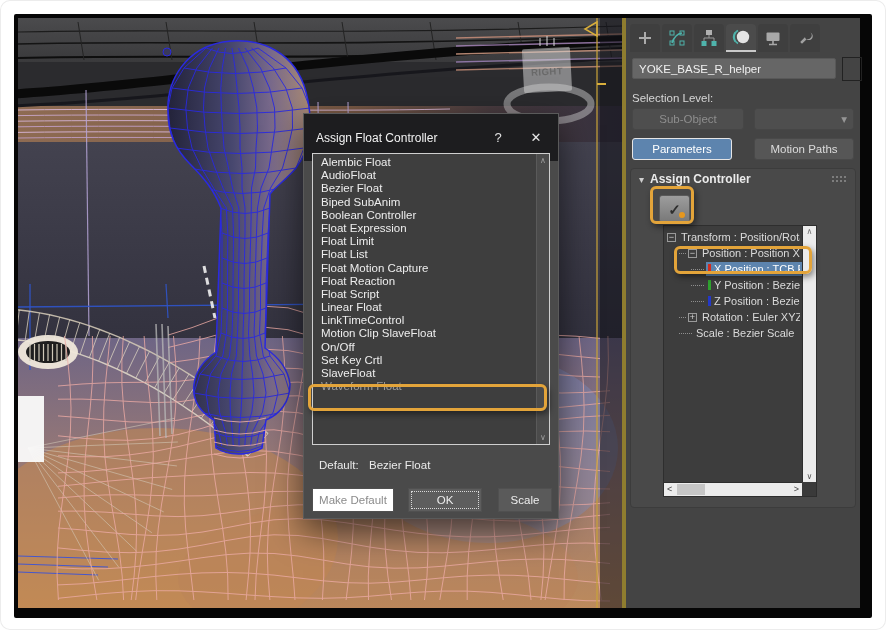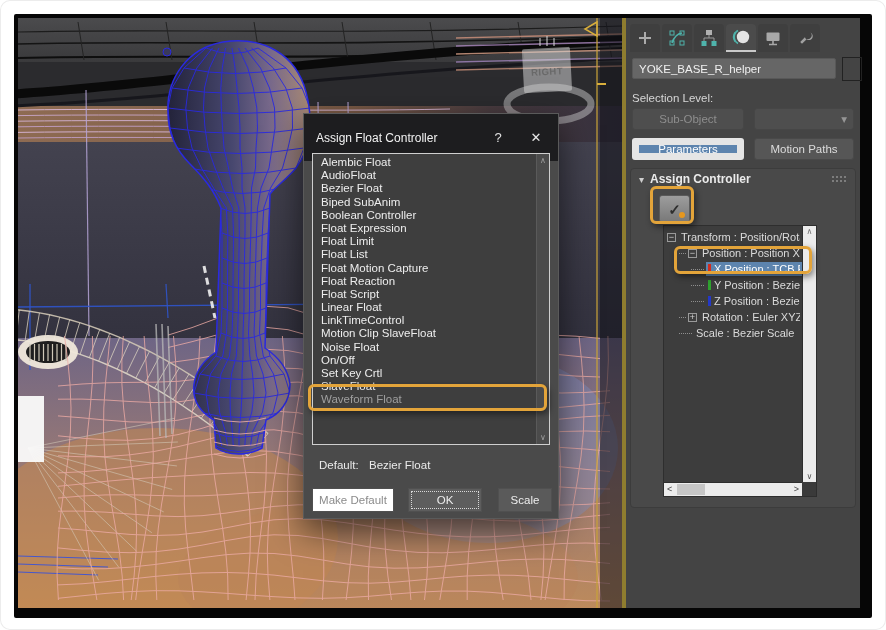--- a/index.html
+++ b/index.html
@@ -16,21 +16,21 @@
   .ptabs{position:absolute;left:4px;top:6px;display:flex;gap:2px;}
   .ptab{width:30px;height:28px;background:#3f3f3f;border-radius:4px 4px 0 0;display:flex;align-items:center;justify-content:center;}
   .ptab.active{background:#4b4b4b;border-bottom:2px solid #c9c9c9;height:26px;}
   .namefield{position:absolute;left:6px;top:40px;width:204px;height:21px;background:#666666;border:1px solid #585858;border-radius:2px;
              color:#f0f0f0;font-size:11.5px;font-family:"Liberation Sans",sans-serif;padding:0 6px;box-sizing:border-box;}
   .swatch{position:absolute;left:216px;top:39px;width:18px;height:22px;border:1px solid #222;}
   .sel-label{position:absolute;left:6px;top:74px;}
   .btn{position:absolute;height:22px;border-radius:3px;display:flex;align-items:center;justify-content:center;font-size:11.5px;box-sizing:border-box;}
   .subobj{left:6px;top:90px;width:112px;background:#4e4e4e;color:#8e8e8e;border:1px solid #464646;}
   .dropdown{left:128px;top:90px;width:100px;background:#4e4e4e;border:1px solid #464646;justify-content:flex-end;padding-right:6px;color:#969696;}
-  .params{left:6px;top:120px;width:112px;background:#5d84ae;color:#fff;border:7px solid #e5e5e5;}
+  .params{left:6px;top:120px;width:100px;background:#5d84ae;color:#fff;border:1px solid #e5e5e5;}
   .mpaths{left:128px;top:120px;width:100px;background:#565656;color:#dcdcdc;border:1px solid #494949;}
   
   .rollout{position:absolute;left:4px;top:150px;width:226px;height:340px;background:#494949;border:1px solid #3c3c3c;border-radius:4px;box-sizing:border-box;}
   .ro-head{display:flex;align-items:center;height:20px;padding:0 8px;}
   .ro-arrow{color:#cfcfcf;font-size:10px;margin-right:6px;}
   .ro-title{font-weight:bold;font-size:12px;color:#ebebeb;}
   .ro-grip{margin-left:auto;width:16px;height:9px;background-image:radial-gradient(#8a8a8a 1px,transparent 1.2px);background-size:4px 4px;opacity:.8;}
   .assign-btn{position:absolute;left:28px;top:26px;width:29px;height:26px;border-radius:3px;border:1px solid #5a5a5a;
               background:linear-gradient(#9d9d9d,#787878);display:flex;align-items:center;justify-content:center;}
   .assign-btn .chk{color:#2e2e2e;font-size:15px;font-weight:bold;line-height:1;}
@@ -463,21 +463,20 @@
           <div class="dlg-item">Boolean Controller</div>
           <div class="dlg-item">Float Expression</div>
           <div class="dlg-item">Float Limit</div>
           <div class="dlg-item">Float List</div>
           <div class="dlg-item">Float Motion Capture</div>
           <div class="dlg-item">Float Reaction</div>
           <div class="dlg-item">Float Script</div>
           <div class="dlg-item">Linear Float</div>
           <div class="dlg-item">LinkTimeControl</div>
           <div class="dlg-item">Motion Clip SlaveFloat</div>
-          <div class="dlg-item">Noise Float</div>
           <div class="dlg-item">On/Off</div>
           <div class="dlg-item">Set Key Crtl</div>
           <div class="dlg-item">SlaveFloat</div>
           <div class="dlg-item dim">Waveform Float</div>
         </div>
       <div class="dlg-vscroll">
         <div class="up">∧</div>
         <div class="down">∨</div>
       </div>
     </div>

